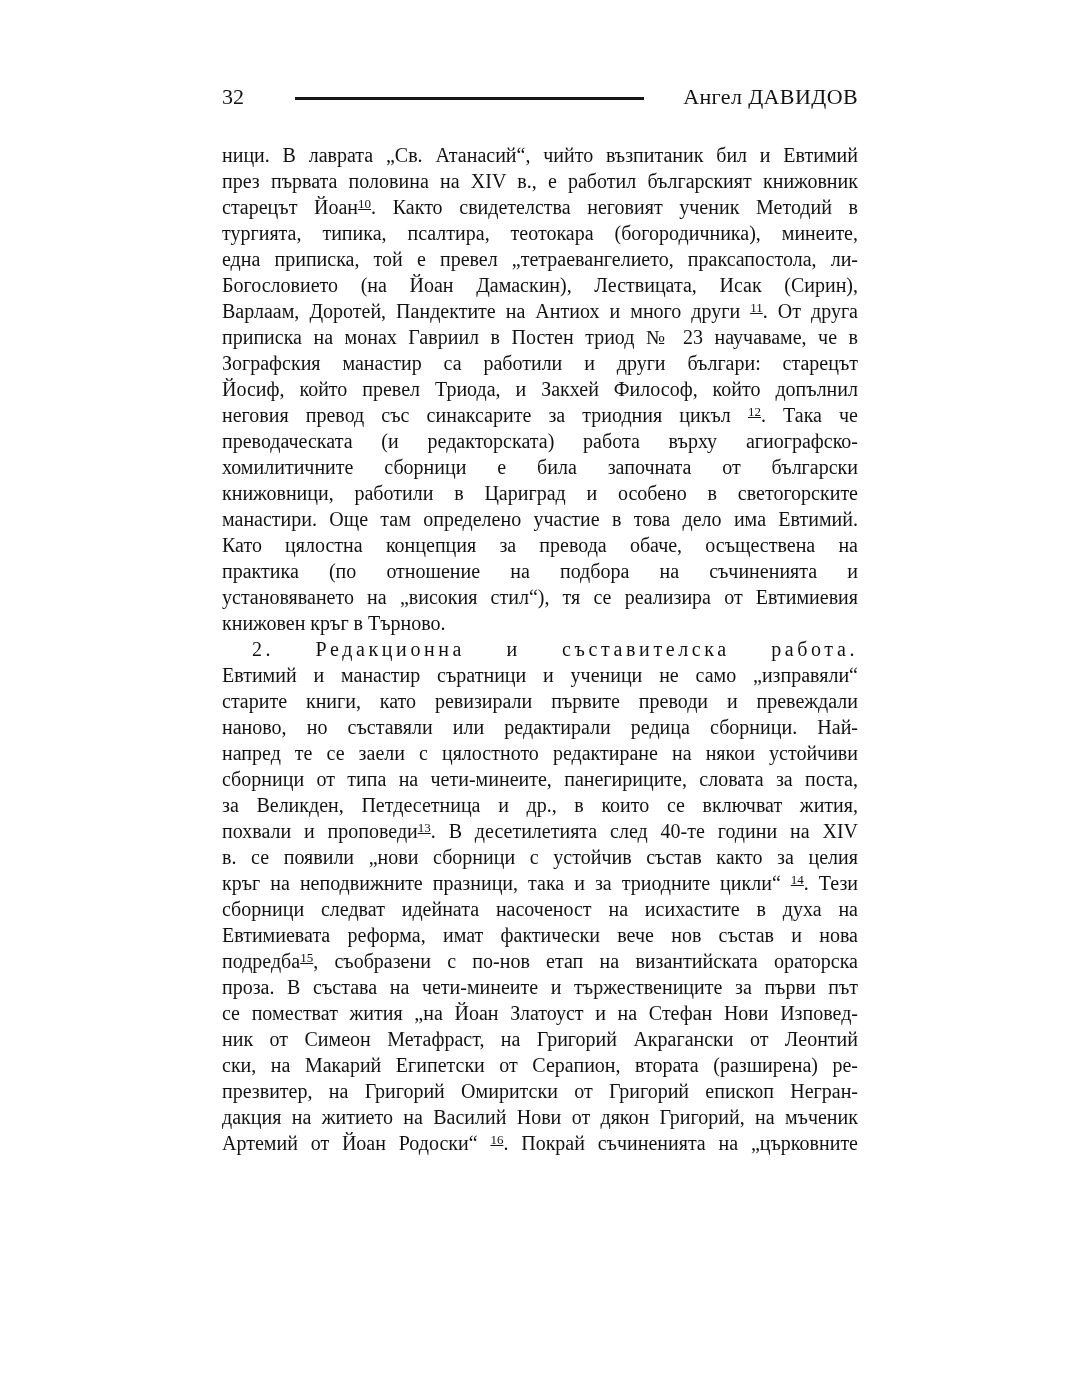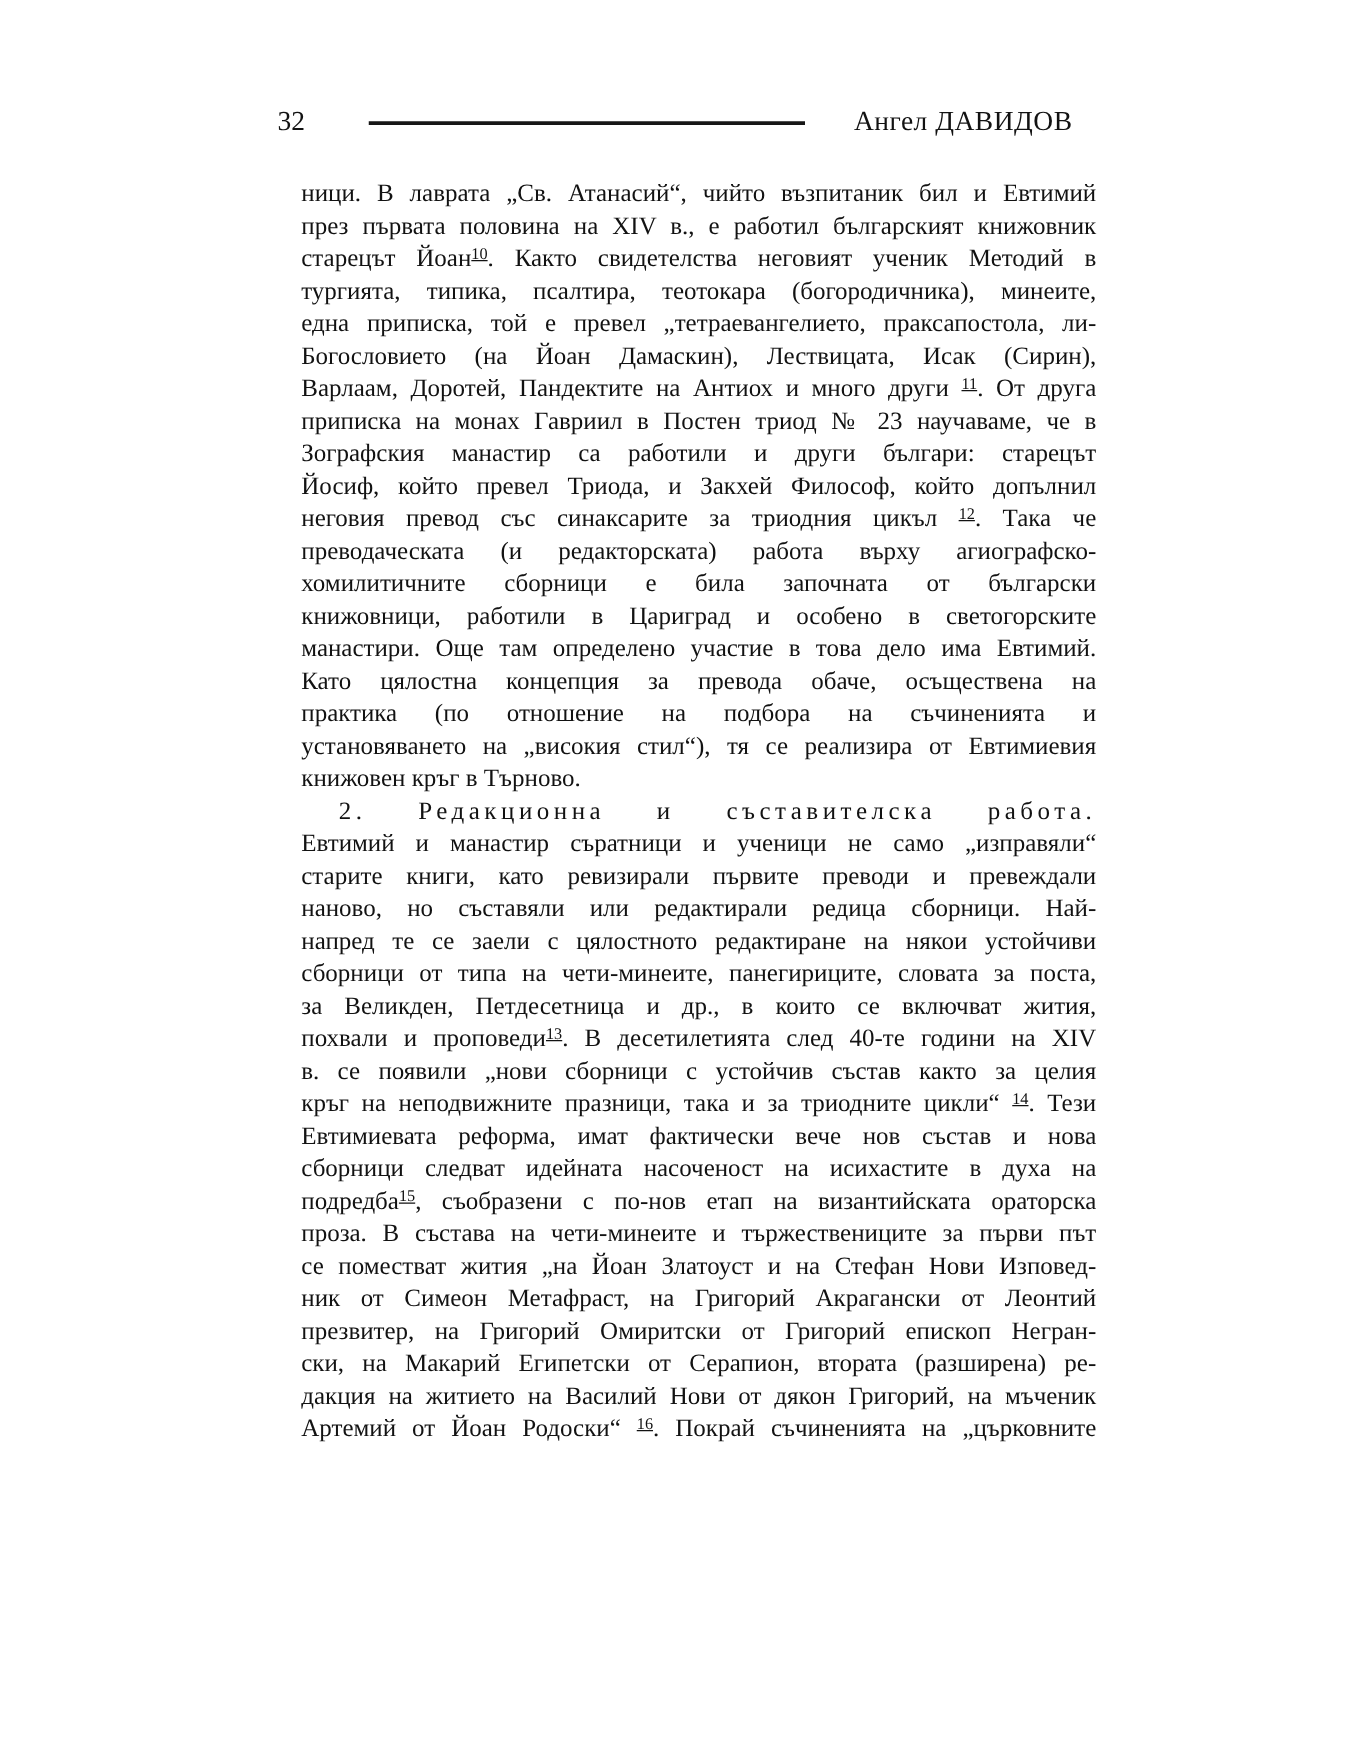--- a/index.html
+++ b/index.html
@@ -20,21 +20,21 @@
   }
   .page-number { flex: none; }
   .header-rule {
     flex: 1 1 auto; height: 3px; background: #161616;
     margin: 0 10px 0 22px; position: relative; top: 1px;
   }
   .author { flex: none; letter-spacing: 0.4px; }
   .text-block {
     position: absolute;
     left: 222px; top: 142px; width: 636px;
-    font-size: 20px; line-height: 26px; margin-left: 19px;
+    font-size: 20px; line-height: 26px;
   }
   .line {
     height: 26px;
     text-align: justify;
     text-align-last: justify;
     white-space: normal;
   }
   .line.no-just { text-align: left; text-align-last: left; }
   .line.indent { text-indent: 30px; }
   .line.spaced { letter-spacing: 0.18em; }
@@ -80,26 +80,26 @@
         <div class="line spaced indent">2. Редакционна и съставителска работа.</div>
         <div class="line">Евтимий и манастир съратници и ученици не само „изправяли“</div>
         <div class="line">старите книги, като ревизирали първите преводи и превеждали</div>
         <div class="line">наново, но съставяли или редактирали редица сборници. Най-</div>
         <div class="line">напред те се заели с цялостното редактиране на някои устойчиви</div>
         <div class="line">сборници от типа на чети-минеите, панегириците, словата за поста,</div>
         <div class="line">за Великден, Петдесетница и др., в които се включват жития,</div>
         <div class="line">похвали и проповеди<sup>13</sup>. В десетилетията след 40-те години на XIV</div>
         <div class="line">в. се появили „нови сборници с устойчив състав както за целия</div>
         <div class="line">кръг на неподвижните празници, така и за триодните цикли“ <sup>14</sup>. Тези</div>
+        <div class="line">сборници следват идейната насоченост на исихастите в духа на</div>
         <div class="line">Евтимиевата реформа, имат фактически вече нов състав и нова</div>
-        <div class="line">сборници следват идейната насоченост на исихастите в духа на</div>
         <div class="line">подредба<sup>15</sup>, съобразени с по-нов етап на византийската ораторска</div>
         <div class="line">проза. В състава на чети-минеите и тържествениците за първи път</div>
         <div class="line">се поместват жития „на Йоан Златоуст и на Стефан Нови Изповед-</div>
         <div class="line">ник от Симеон Метафраст, на Григорий Акрагански от Леонтий</div>
+        <div class="line">ски, на Макарий Египетски от Серапион, втората (разширена) ре-</div>
         <div class="line">презвитер, на Григорий Омиритски от Григорий епископ Негран-</div>
-        <div class="line">ски, на Макарий Египетски от Серапион, втората (разширена) ре-</div>
         <div class="line">дакция на житието на Василий Нови от дякон Григорий, на мъченик</div>
         <div class="line">Артемий от Йоан Родоски“ <sup>16</sup>. Покрай съчиненията на „църковните</div>
       </div>
     </main>
 
 </div>
 
 </body></html>

